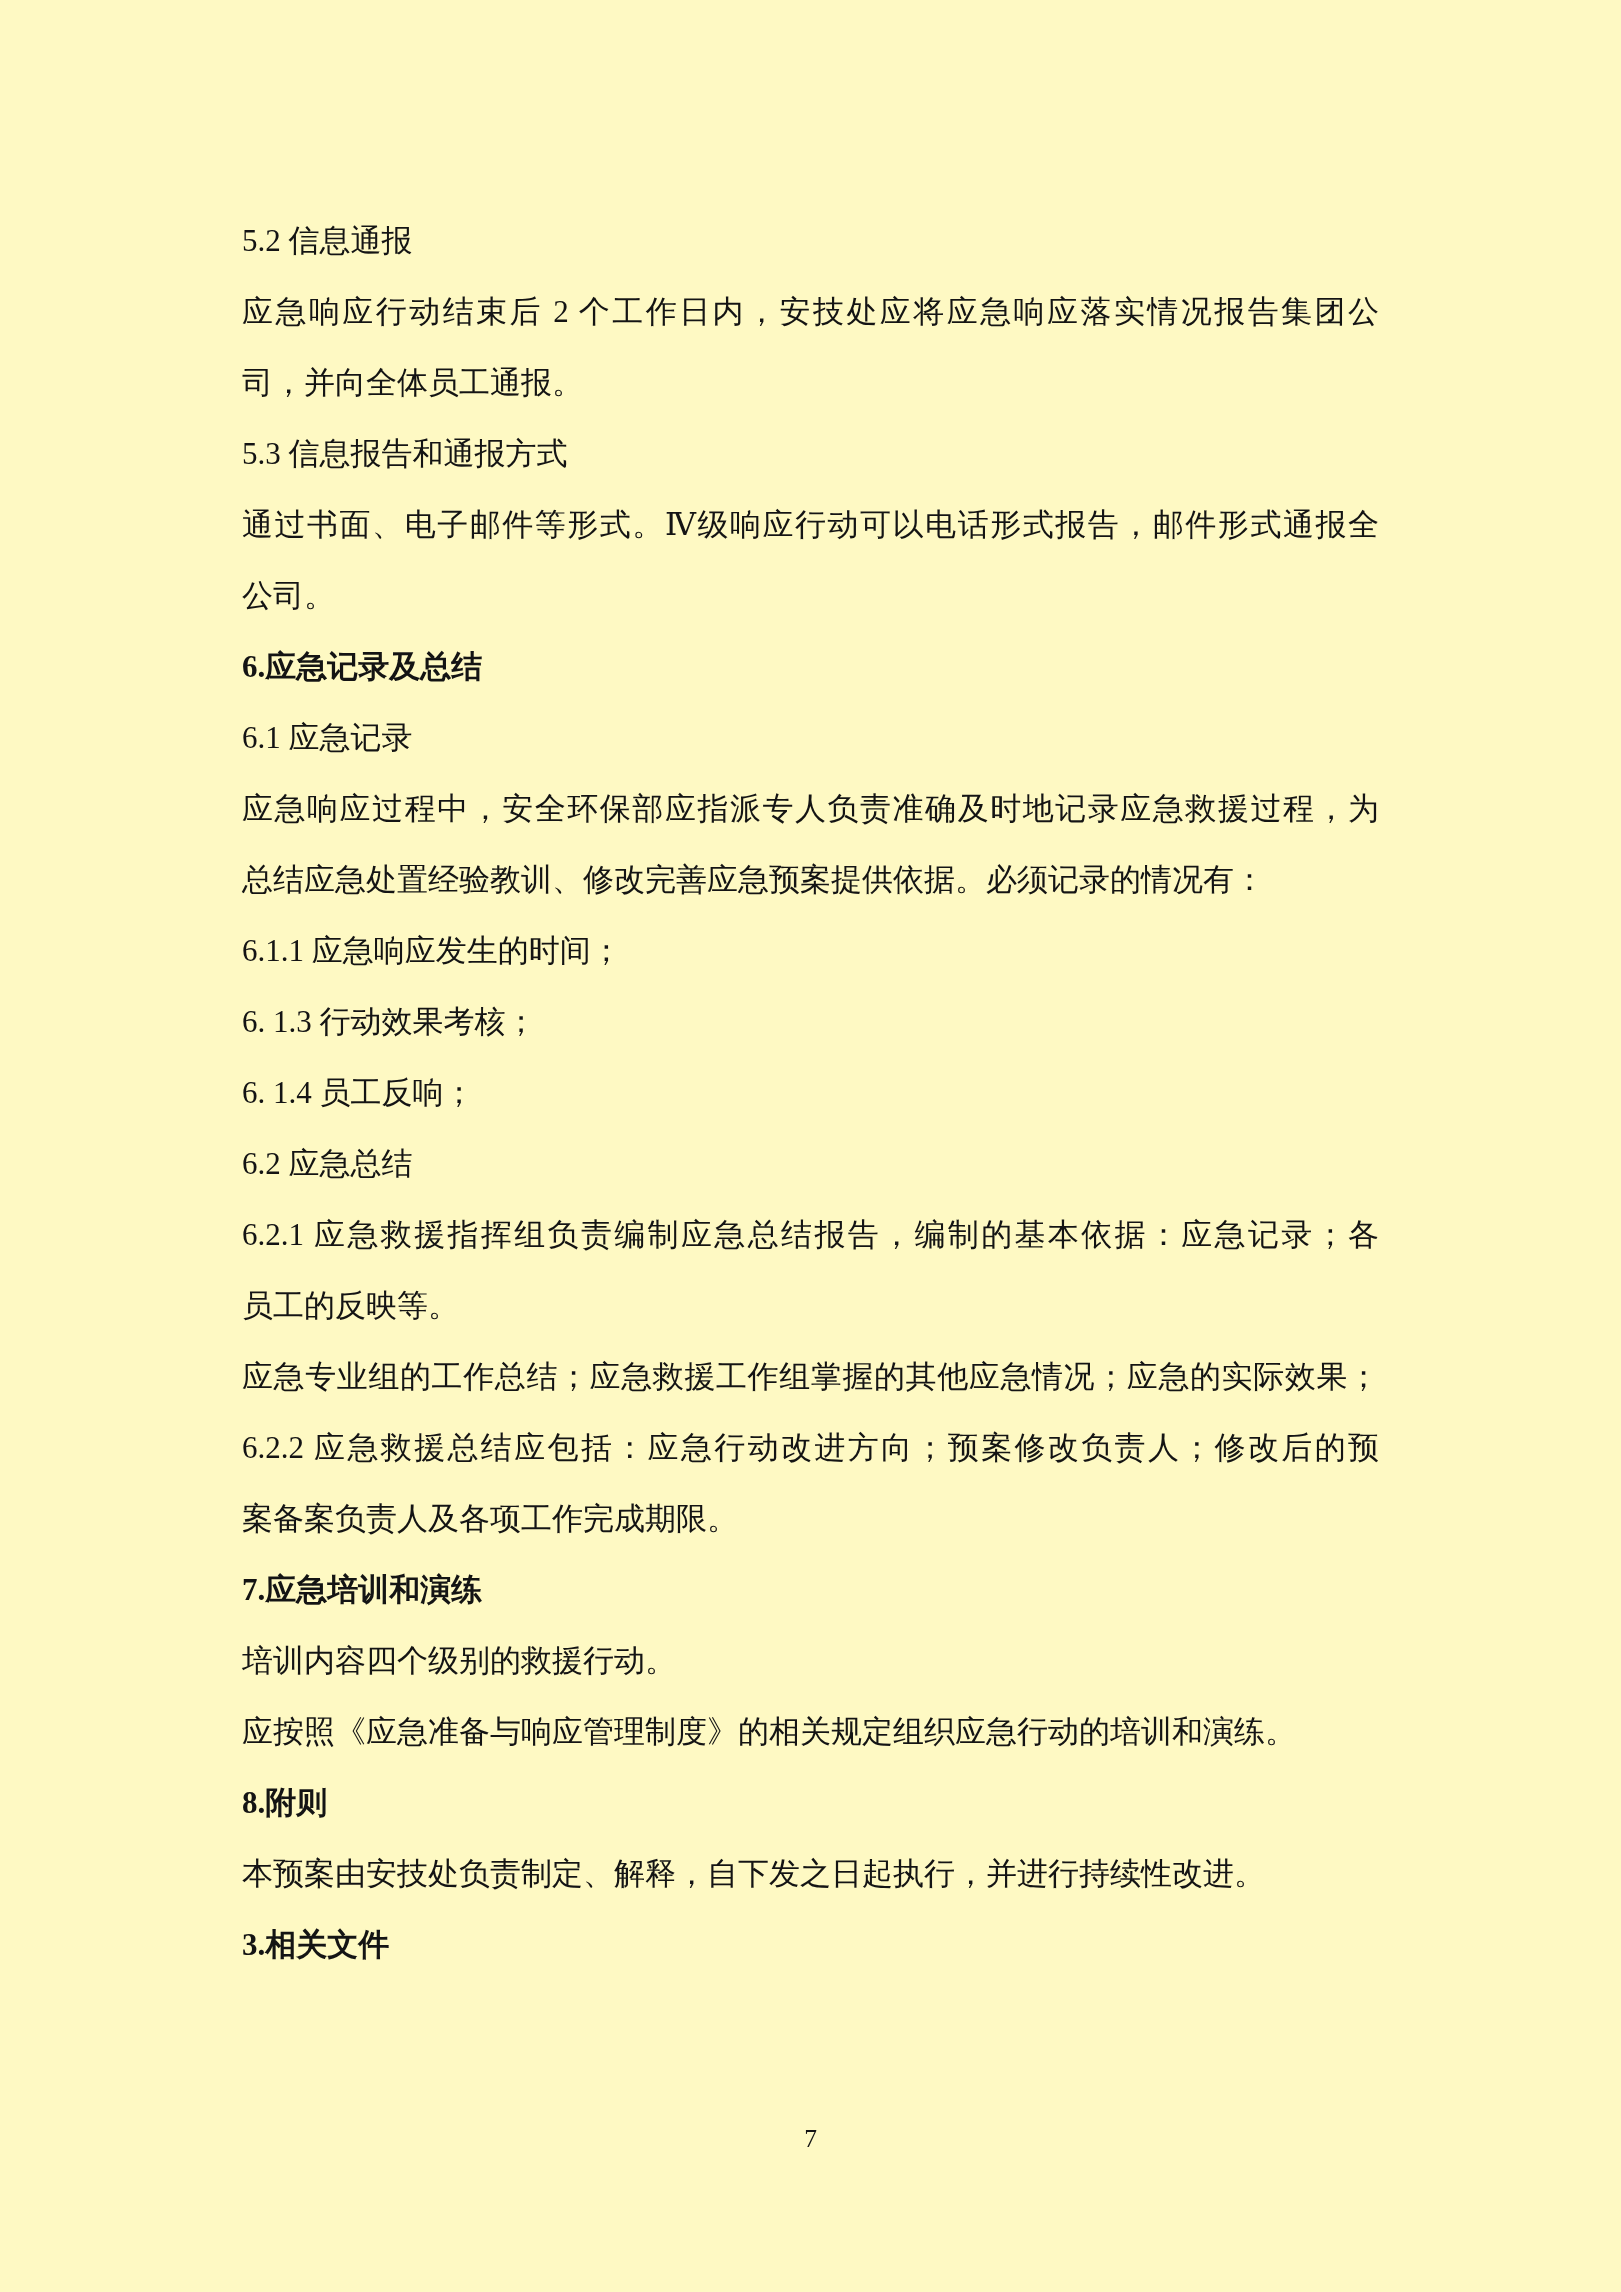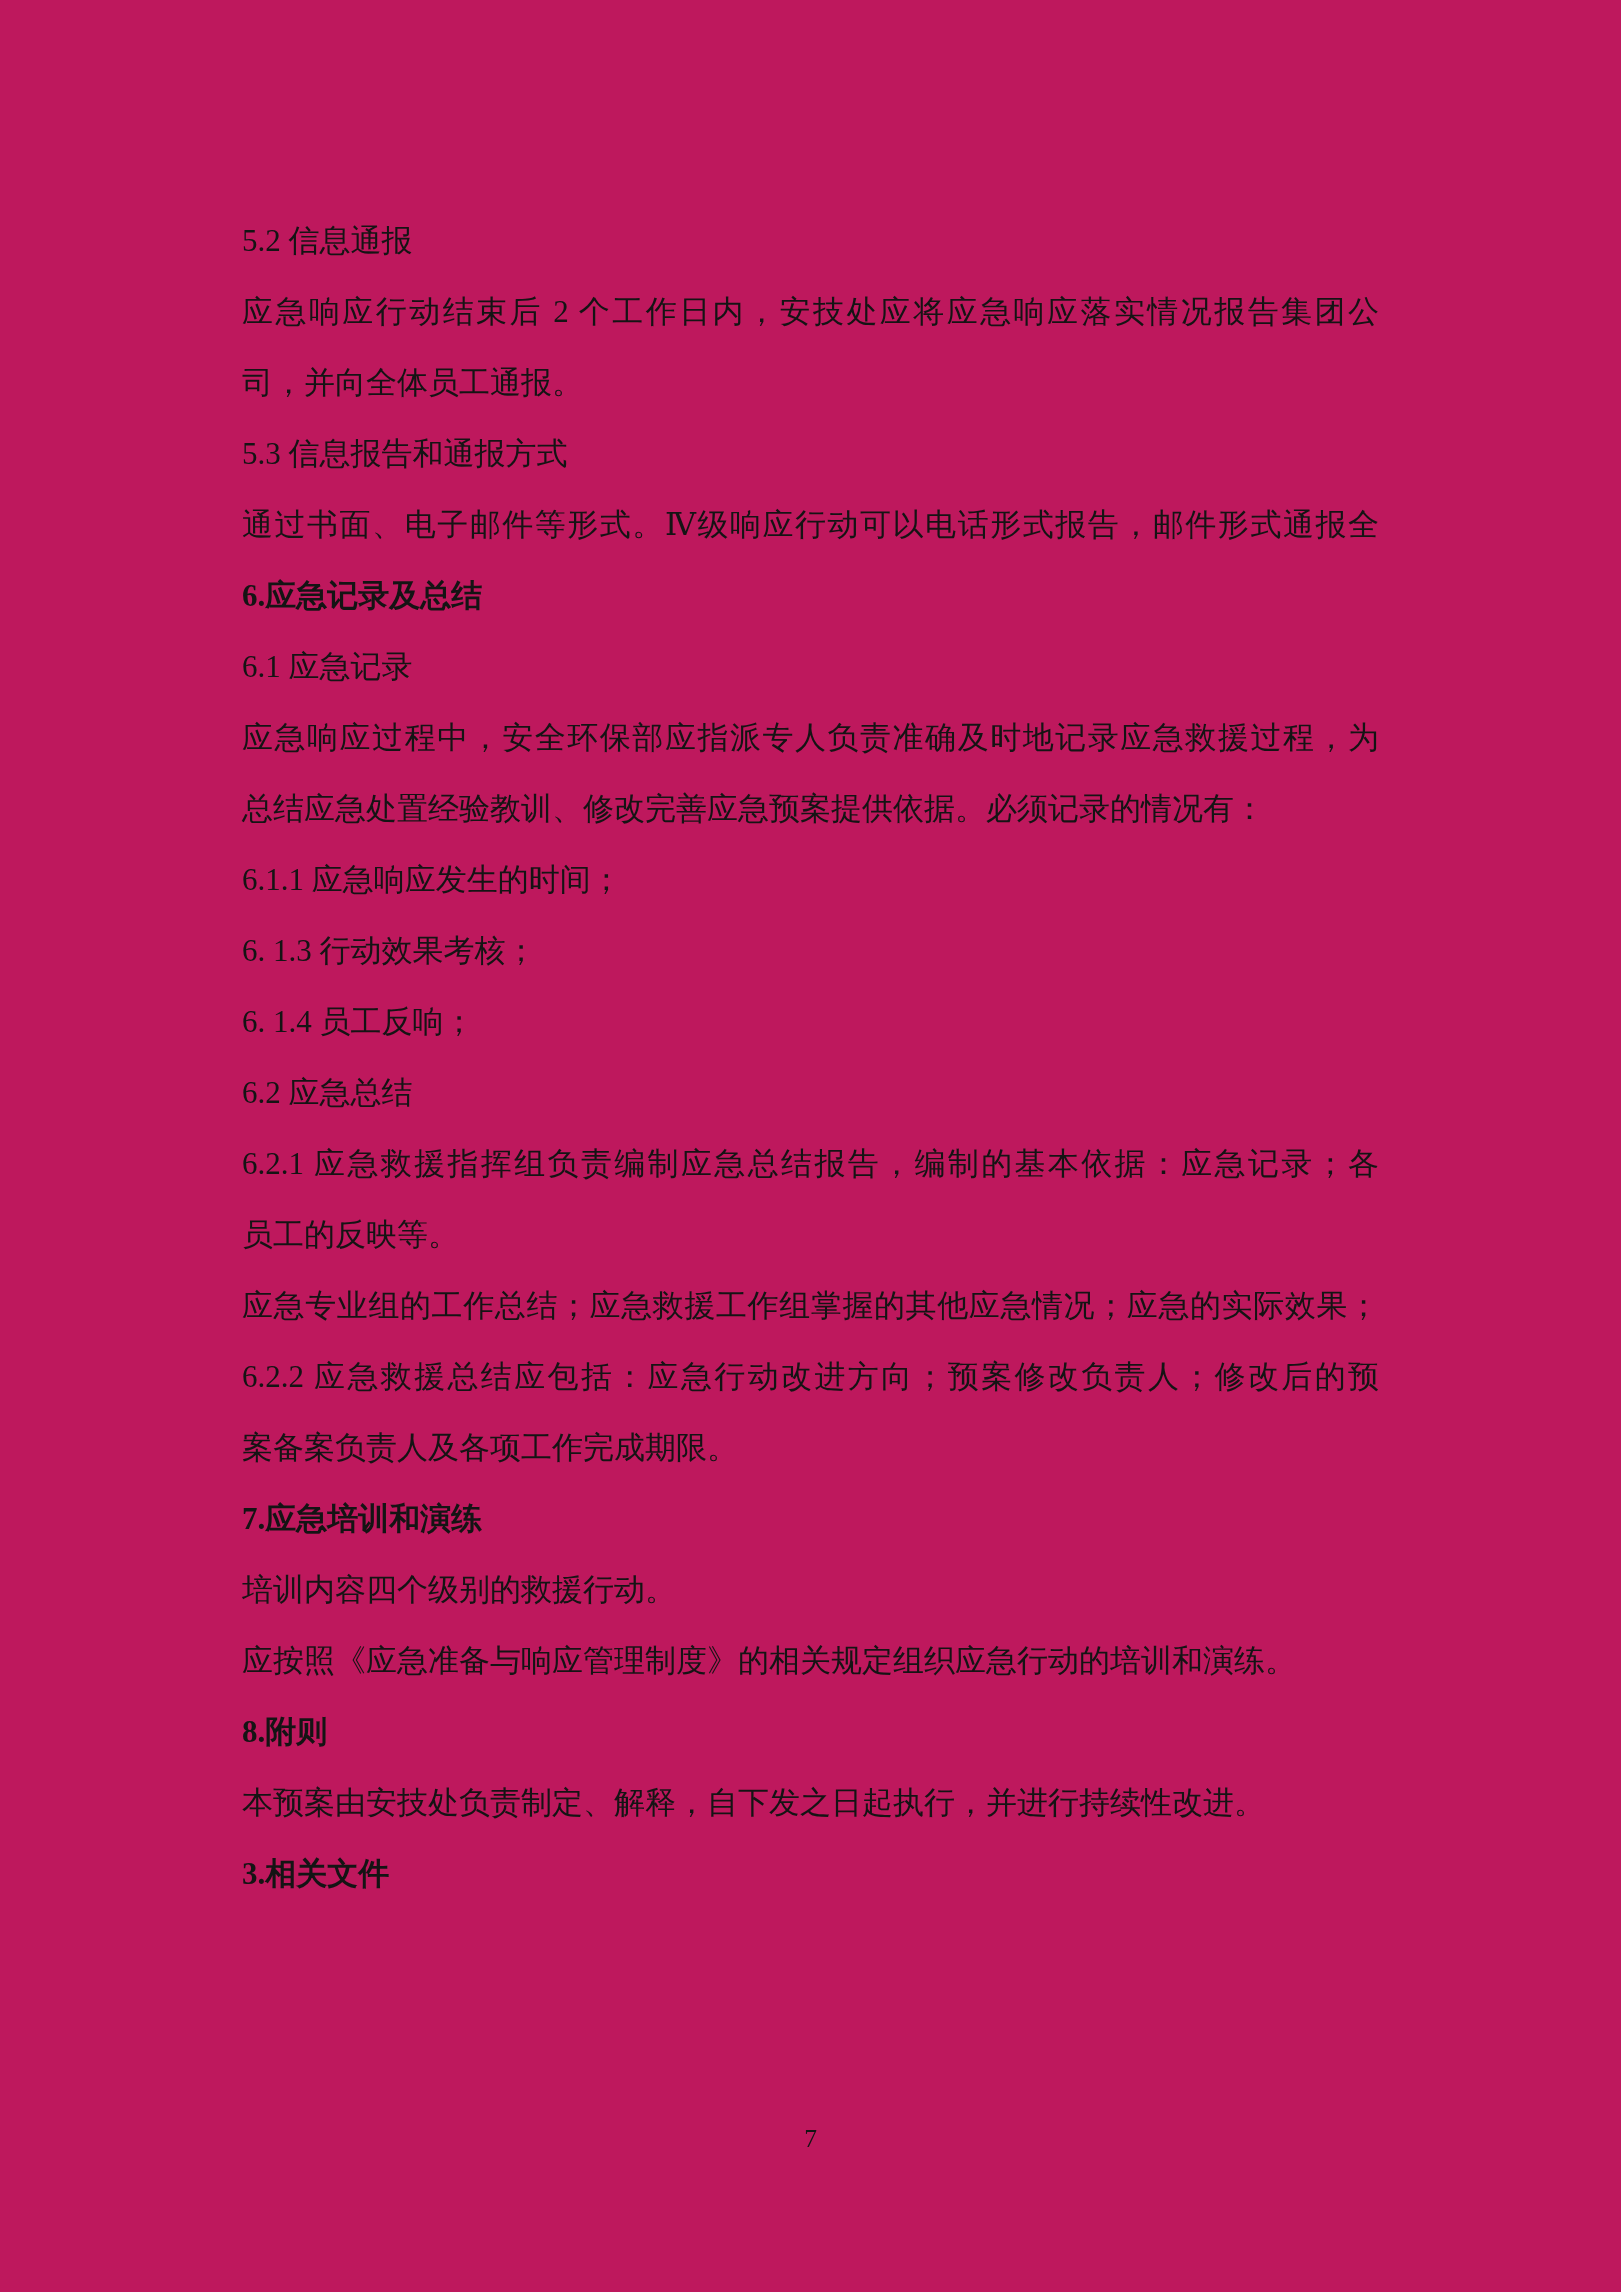--- a/index.html
+++ b/index.html
@@ -4,21 +4,21 @@
 <style>
   html, body {
     margin: 0;
     padding: 0;
     background: #ffffff;
   }
   .page {
     position: relative;
     width: 1621px;
     height: 2293px;
-    background: #be185d;
+    background: #fef9c3;
     overflow: hidden;
     font-family: "Liberation Serif", "DejaVu Serif", serif;
     color: #141414;
   }
   .content {
     position: absolute;
     left: 242px;
     top: 205px;
     width: 1137px;
   }
@@ -52,20 +52,21 @@
 </head>
 <body>
 
 <div class="page">
   <main class="content">
       <div class="line">5.2 信息通报</div>
       <div class="line stretch">应急响应行动结束后 2 个工作日内，安技处应将应急响应落实情况报告集团公</div>
       <div class="line">司，并向全体员工通报。</div>
       <div class="line">5.3 信息报告和通报方式</div>
       <div class="line stretch">通过书面、电子邮件等形式。Ⅳ级响应行动可以电话形式报告，邮件形式通报全</div>
+      <div class="line">公司。</div>
       <div class="line bold">6.应急记录及总结</div>
       <div class="line">6.1 应急记录</div>
       <div class="line stretch">应急响应过程中，安全环保部应指派专人负责准确及时地记录应急救援过程，为</div>
       <div class="line">总结应急处置经验教训、修改完善应急预案提供依据。必须记录的情况有：</div>
       <div class="line">6.1.1 应急响应发生的时间；</div>
       <div class="line">6. 1.3 行动效果考核；</div>
       <div class="line">6. 1.4 员工反响；</div>
       <div class="line">6.2 应急总结</div>
       <div class="line stretch">6.2.1 应急救援指挥组负责编制应急总结报告，编制的基本依据：应急记录；各</div>
       <div class="line">员工的反映等。</div>

